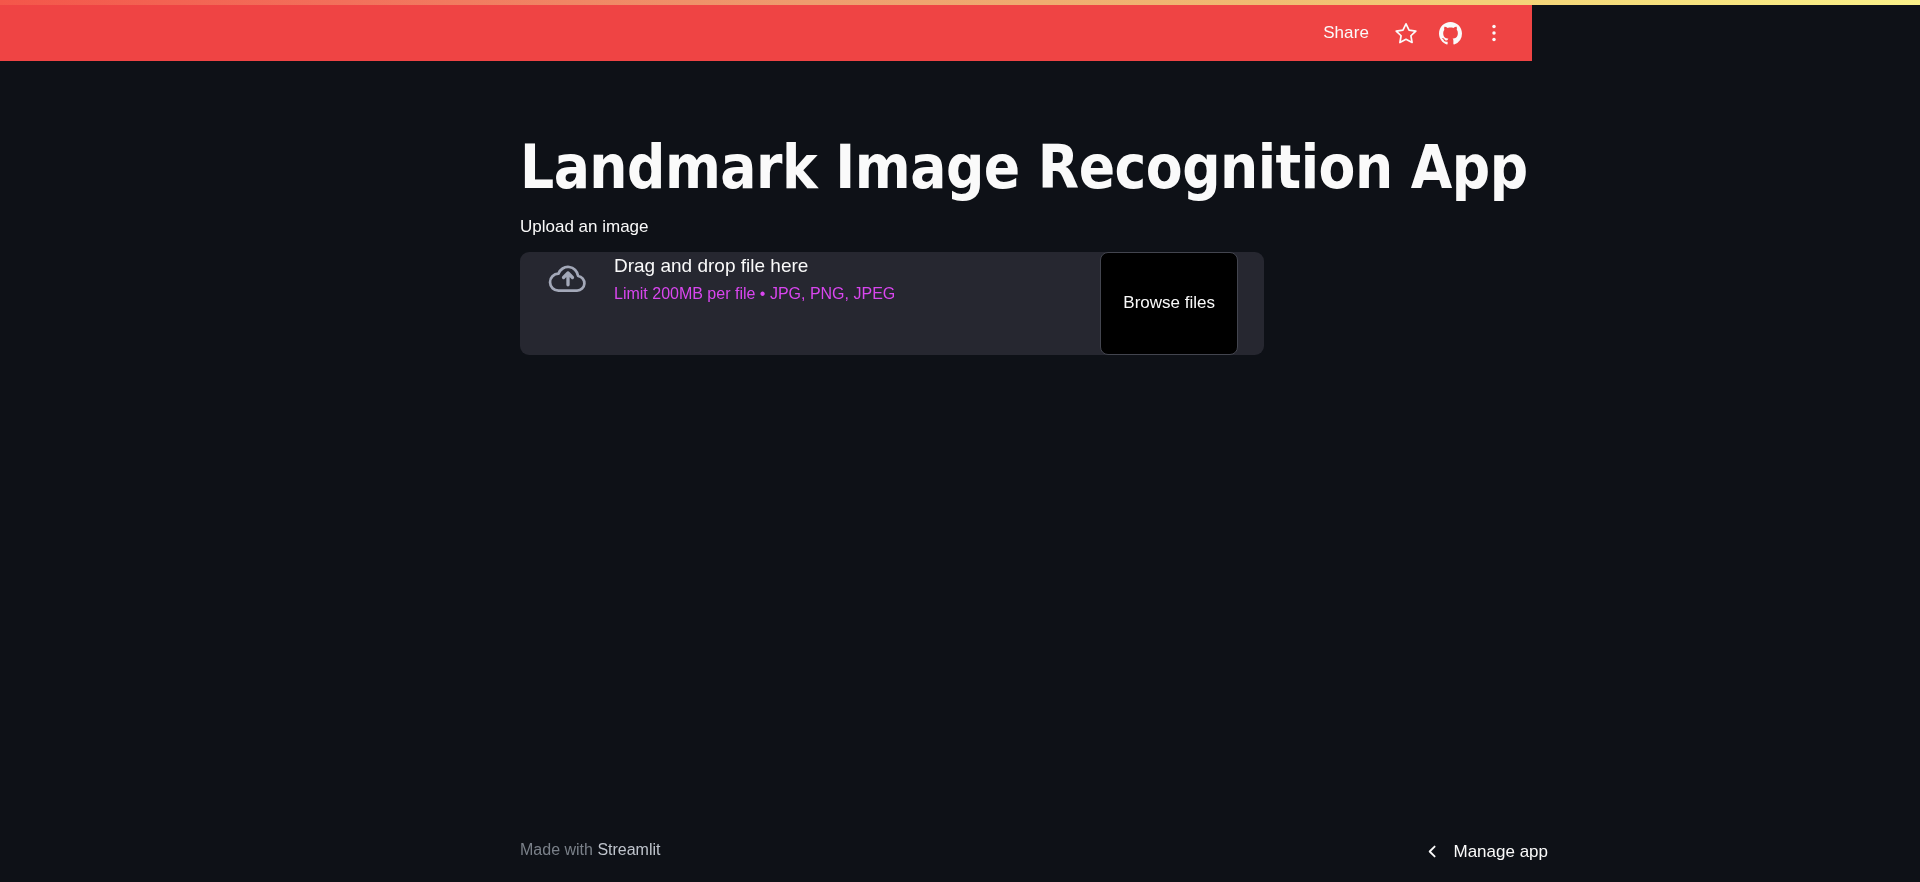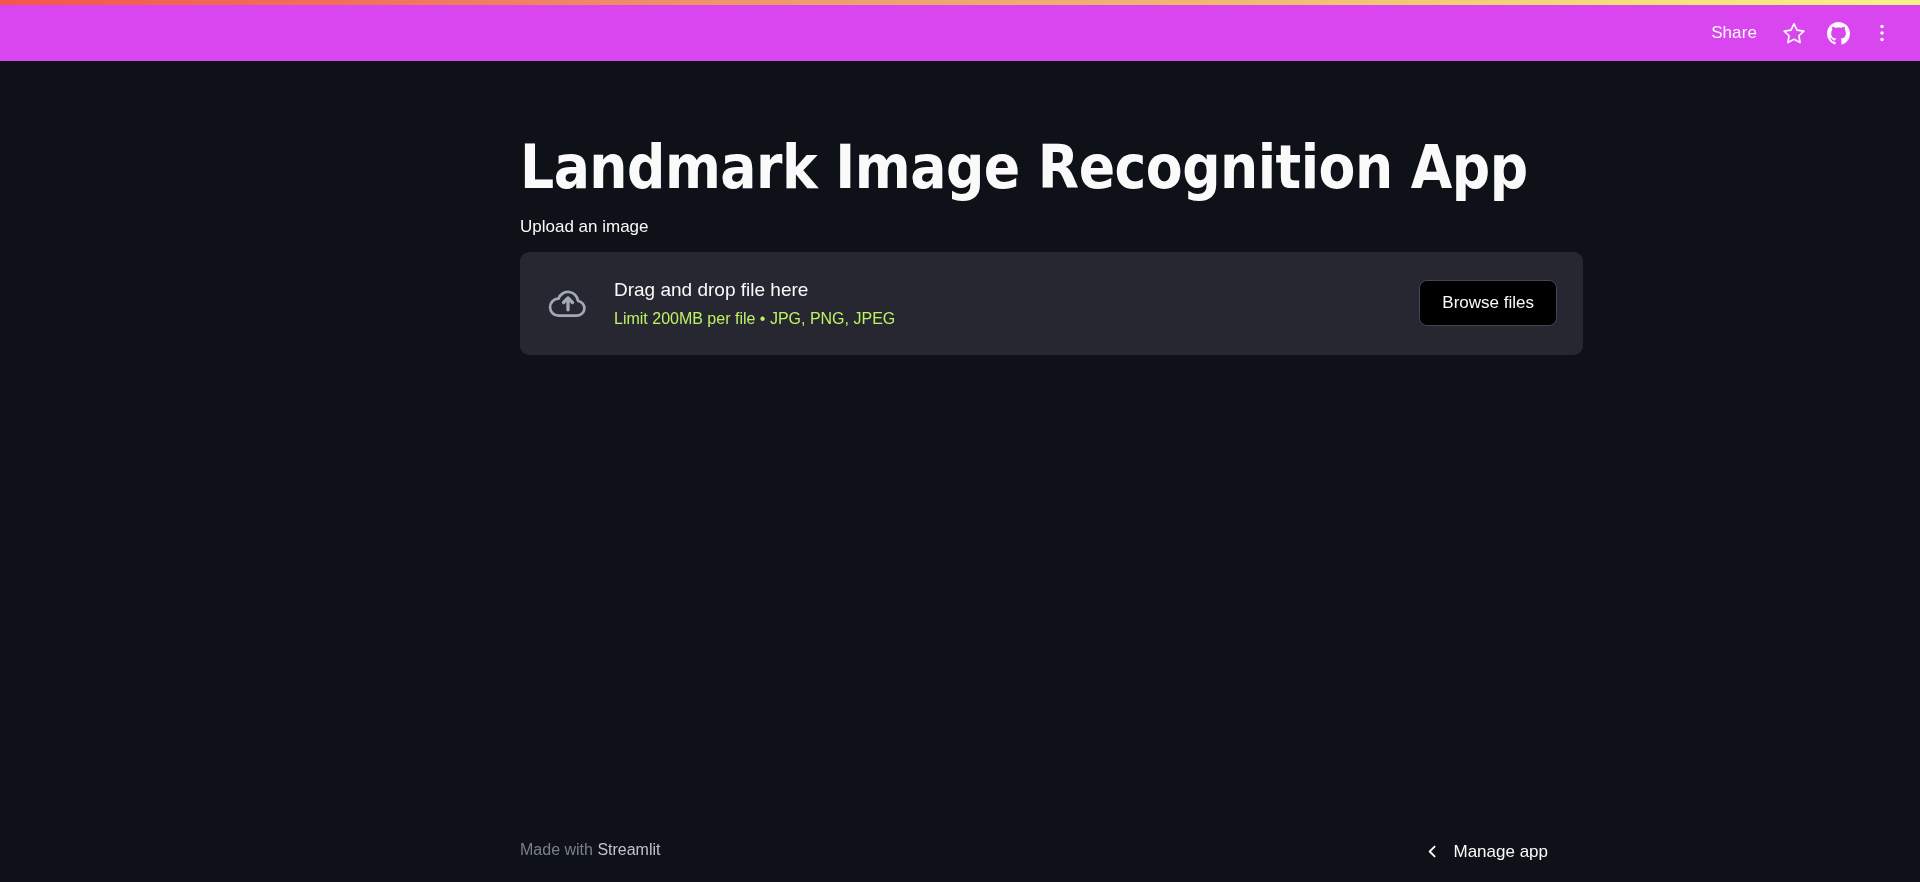--- a/index.html
+++ b/index.html
@@ -24,23 +24,23 @@
     width: 1920px;
     height: 5px;
     background: linear-gradient(90deg, #F4564A 0%, #F2705B 18%, #EE9C6E 42%, #F0BB72 66%, #F5DE7C 85%, #FAF18A 100%);
     z-index: 30;
   }
 
   
   .app-header {
     position: absolute;
     top: 5px; left: 0;
-    width: 1920px;
+    width: 1532px;
     height: 56px;
-    background: #d946ef;
+    background: #ef4444;
     display: flex;
     align-items: center;
     justify-content: flex-end;
     padding-right: 18px;
     gap: 4px;
     z-index: 20;
   }
 
   .share-button {
     font-size: 17px;
@@ -99,26 +99,25 @@
     margin-top: 12px;
     font-size: 17px;
     font-weight: 400;
     color: #FAFAFA;
     line-height: 1.6;
   }
 
   
   .dropzone {
     margin-top: 11px;
-    width: 1063px;
+    width: 744px;
     height: 103px;
     background: #262730;
     border-radius: 9px;
     display: flex;
-    align-items: center;
     padding: 0 26px 0 22px;
   }
 
   .cloud-upload-icon {
     flex: 0 0 auto;
     width: 52px;
     height: 52px;
     display: flex;
     align-items: center;
     justify-content: center;
@@ -132,21 +131,21 @@
     font-size: 19px;
     font-weight: 400;
     color: #FAFAFA;
     line-height: 1.45;
   }
 
   .dropzone-hint {
     margin-top: 3px;
     font-size: 16px;
     font-weight: 400;
-    color: #bef264;
+    color: #d946ef;
     line-height: 1.45;
   }
 
   .browse-button {
     flex: 0 0 auto;
     font-family: "Liberation Sans", sans-serif;
     font-size: 17px;
     font-weight: 400;
     color: #FAFAFA;
     background: #000000;

